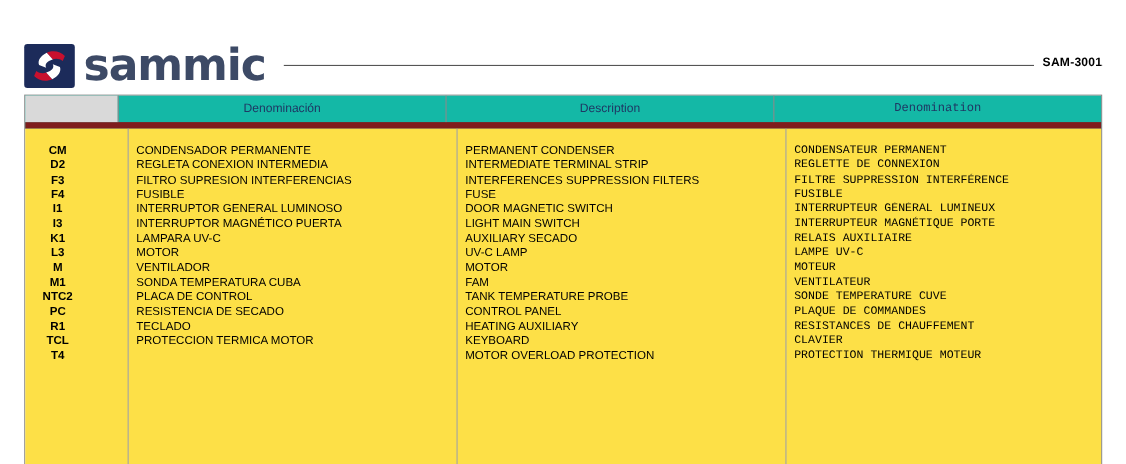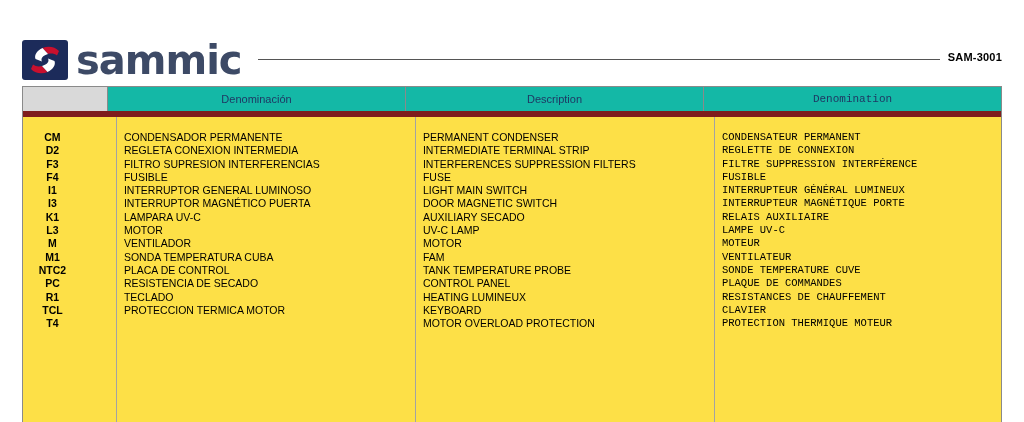--- a/index.html
+++ b/index.html
@@ -210,29 +210,29 @@
           <div class="cell">PLACA DE CONTROL</div>
           <div class="cell">RESISTENCIA DE SECADO</div>
           <div class="cell">TECLADO</div>
           <div class="cell">PROTECCION TERMICA MOTOR</div>
         </div>
       <div class="tcol col-3" id="col-en">
           <div class="cell">PERMANENT CONDENSER</div>
           <div class="cell">INTERMEDIATE TERMINAL STRIP</div>
           <div class="cell">INTERFERENCES SUPPRESSION FILTERS</div>
           <div class="cell">FUSE</div>
+          <div class="cell">DOOR MAGNETIC SWITCH</div>
           <div class="cell">LIGHT MAIN SWITCH</div>
-          <div class="cell">DOOR MAGNETIC SWITCH</div>
           <div class="cell">AUXILIARY SECADO</div>
           <div class="cell">UV-C  LAMP</div>
           <div class="cell">MOTOR</div>
           <div class="cell">FAM</div>
           <div class="cell">TANK TEMPERATURE PROBE</div>
           <div class="cell">CONTROL PANEL</div>
-          <div class="cell">HEATING LUMINEUX</div>
+          <div class="cell">HEATING AUXILIARY</div>
           <div class="cell">KEYBOARD</div>
           <div class="cell">MOTOR OVERLOAD PROTECTION</div>
         </div>
       <div class="tcol col-4" id="col-fr">
           <div class="cell">CONDENSATEUR PERMANENT</div>
           <div class="cell">REGLETTE DE CONNEXION</div>
           <div class="cell">FILTRE SUPPRESSION INTERFÉRENCE</div>
           <div class="cell">FUSIBLE</div>
           <div class="cell">INTERRUPTEUR GÉNÉRAL LUMINEUX</div>
           <div class="cell">INTERRUPTEUR MAGNÉTIQUE PORTE</div>

